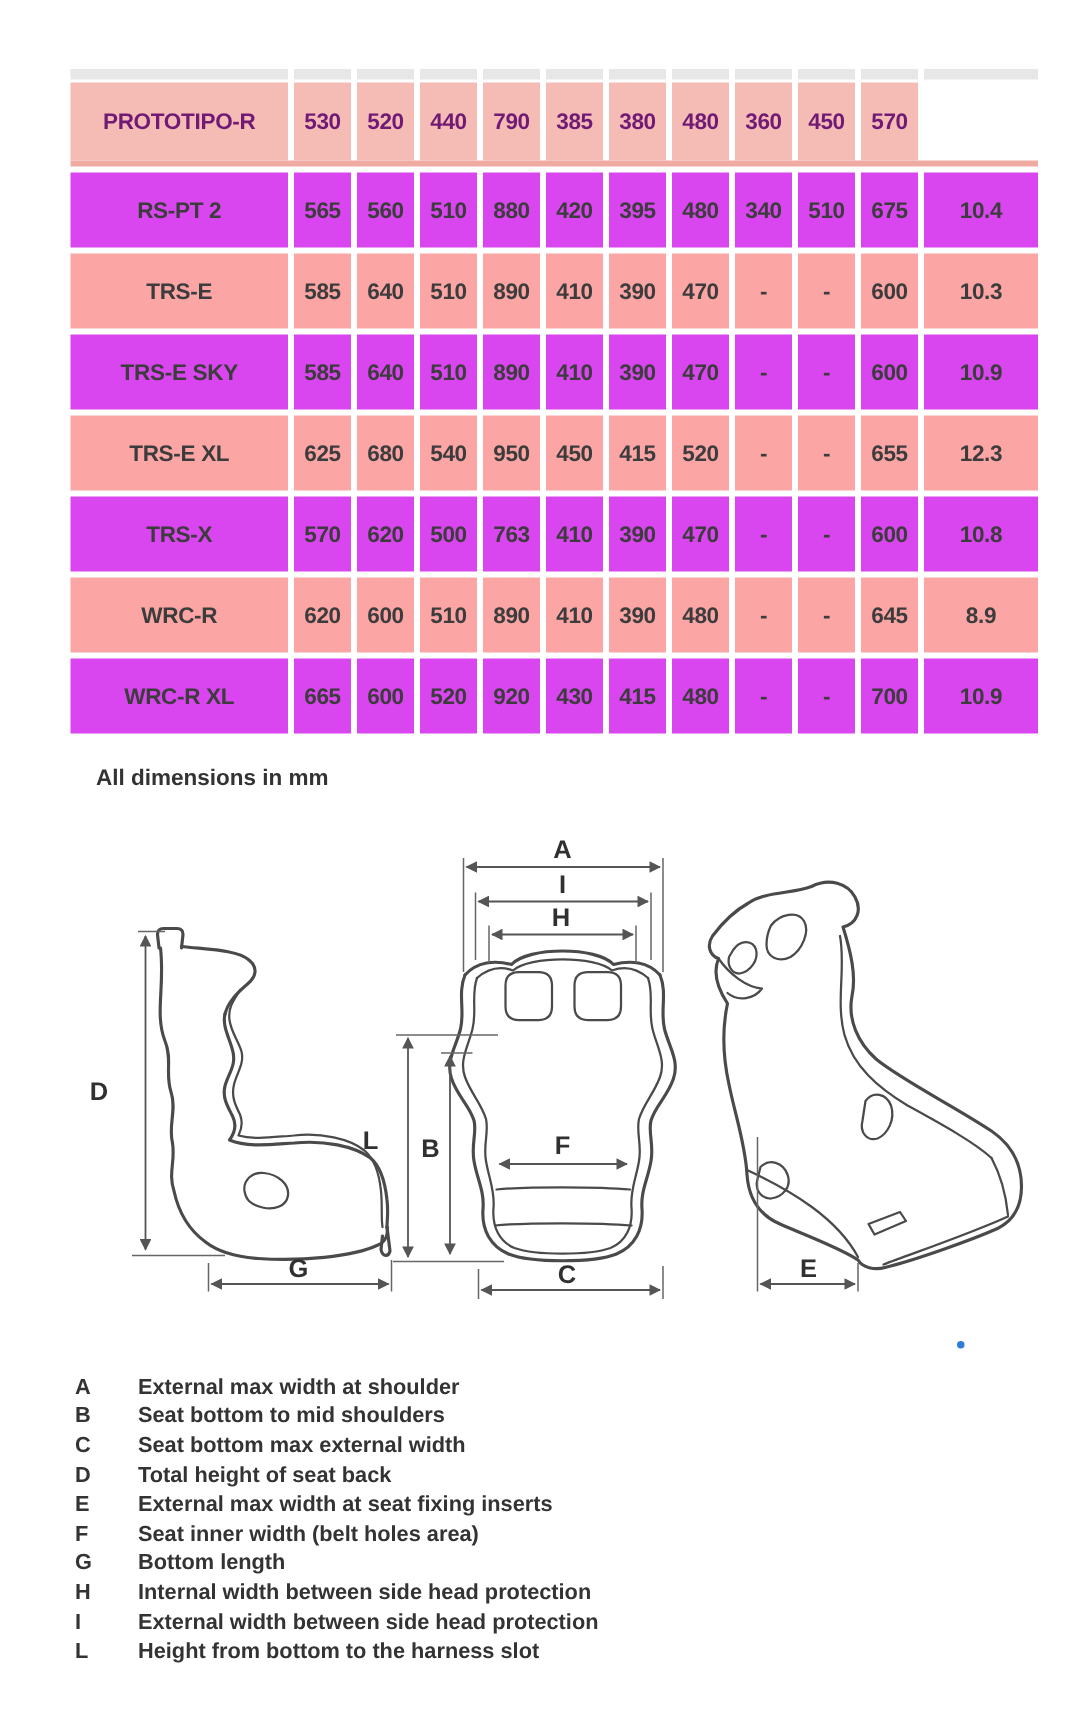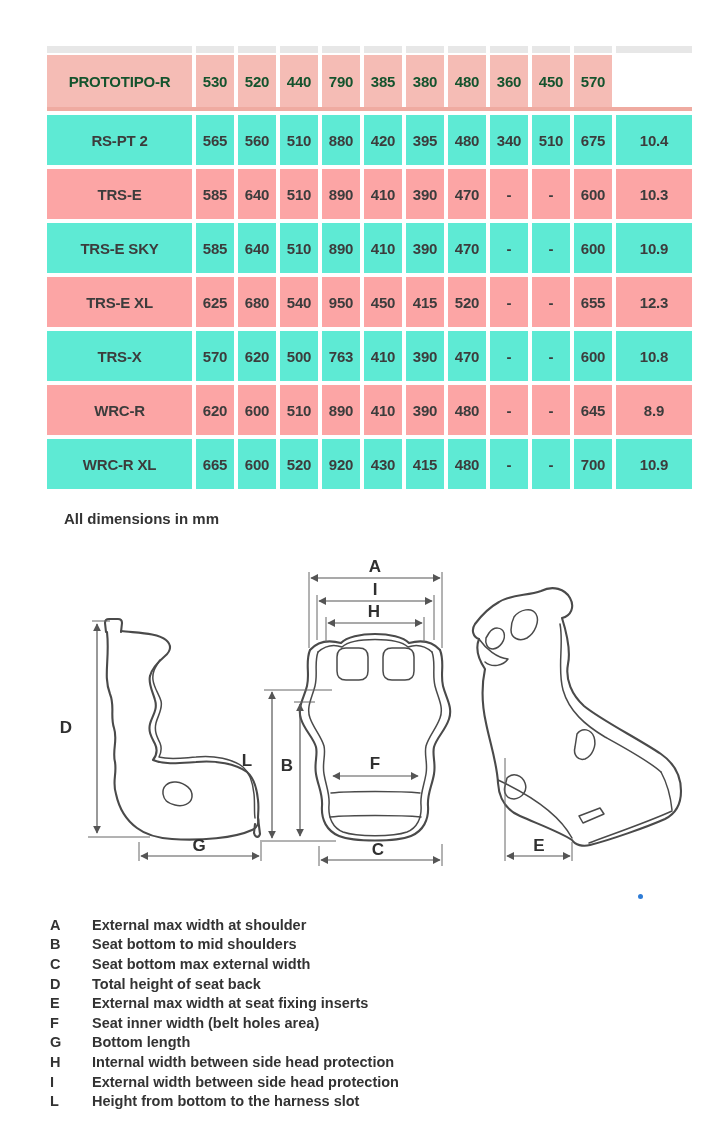--- a/index.html
+++ b/index.html
@@ -6,22 +6,22 @@
   .page{position:relative;width:727px;height:1140px;background:#ffffff;
         font-family:"Liberation Sans",sans-serif;overflow:hidden;}
 
   
   .spec-table{position:absolute;left:47px;top:46px;width:645px;}
   .t-row{display:grid;grid-template-columns:145px repeat(10,38px) 76px;column-gap:4px;}
   .t-row.sliver .cell{height:7px;background:#e7e7e7;}
   .t-row.sliver{margin-bottom:2px;}
   .t-row .cell{display:flex;align-items:center;justify-content:center;
                font-size:15px;font-weight:700;color:#3c3c3c;letter-spacing:-0.2px;}
-  .t-row.row-pink .cell{background:#f5bcb5;color:#14532d;height:52px;}
-  .t-row.row-gray .cell{background:#5eead4;height:50px;text-align:center;}
+  .t-row.row-pink .cell{background:#f5bcb5;color:#701a75;height:52px;}
+  .t-row.row-gray .cell{background:#d946ef;height:50px;text-align:center;}
   .t-row.row-light .cell{background:#fca5a5;height:50px;}
   .t-row.row-gray,.t-row.row-light{margin-bottom:4px;}
   .pink-strip{height:4px;background:#efaba1;margin-bottom:4px;}
 
   
   .note{position:absolute;left:64px;top:510px;font-size:15px;font-weight:700;color:#333;}
 
   
   .diagram{position:absolute;left:55px;top:548px;}
   .seat{fill:none;stroke:#4a4a4a;stroke-width:2.1;stroke-linecap:round;stroke-linejoin:round;}

